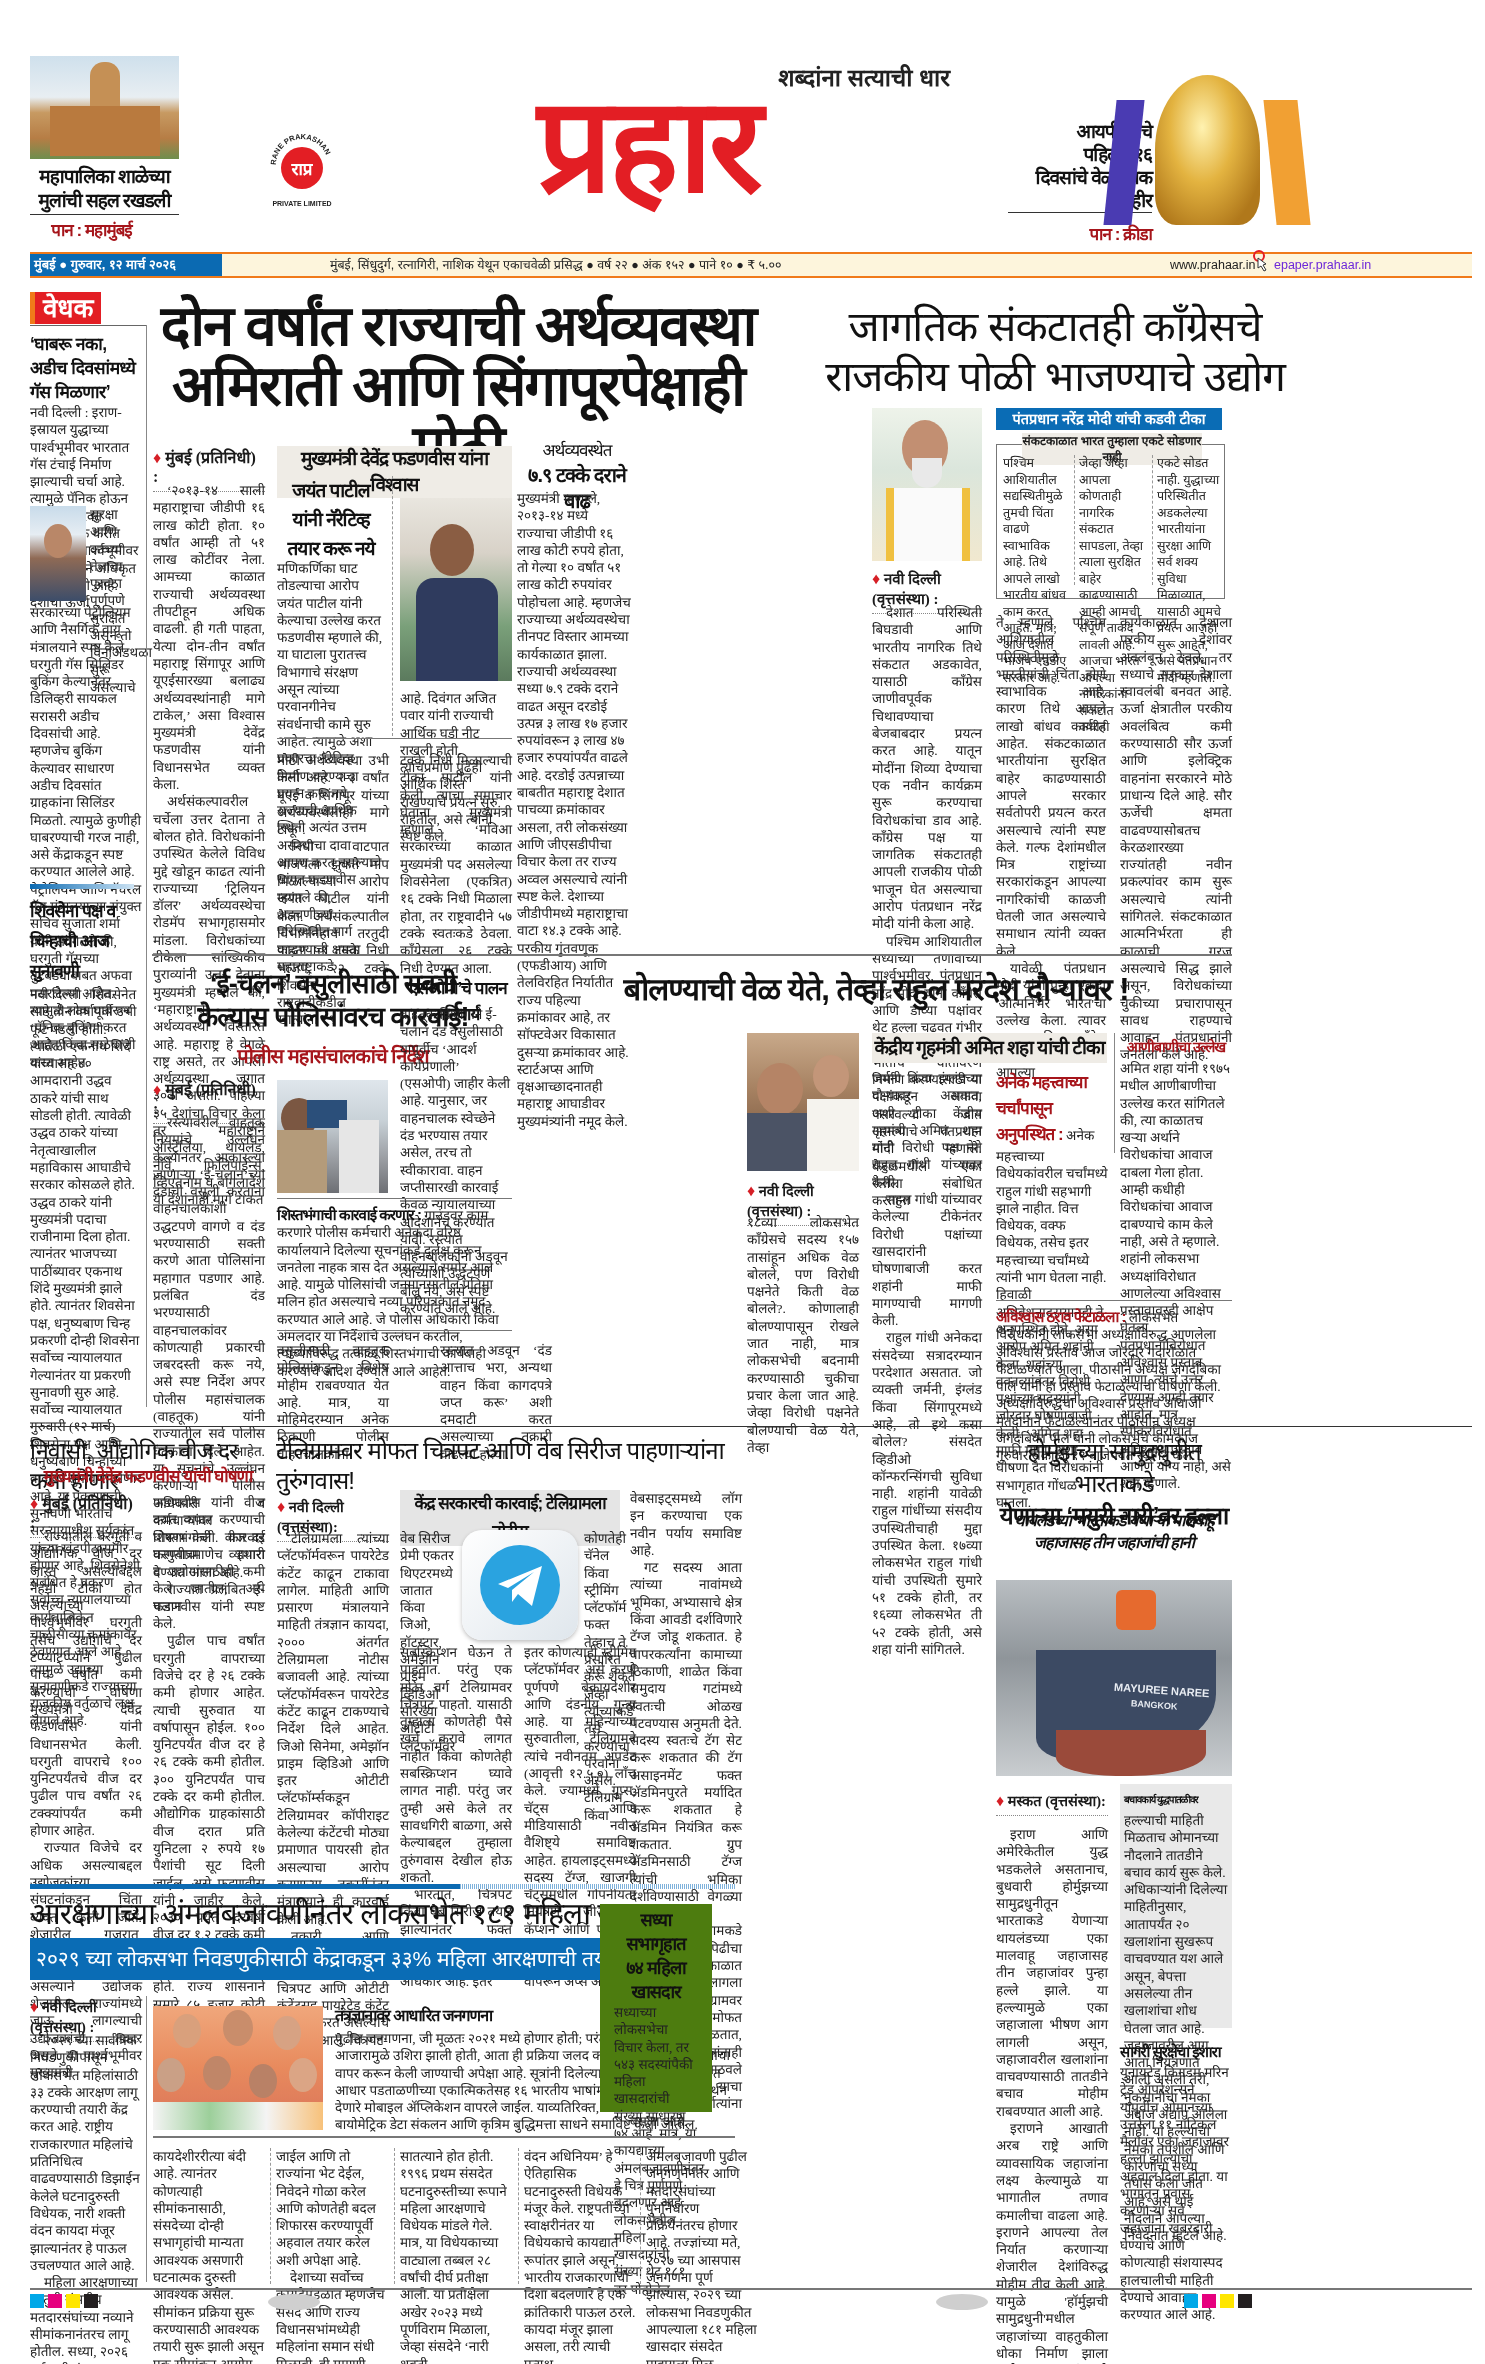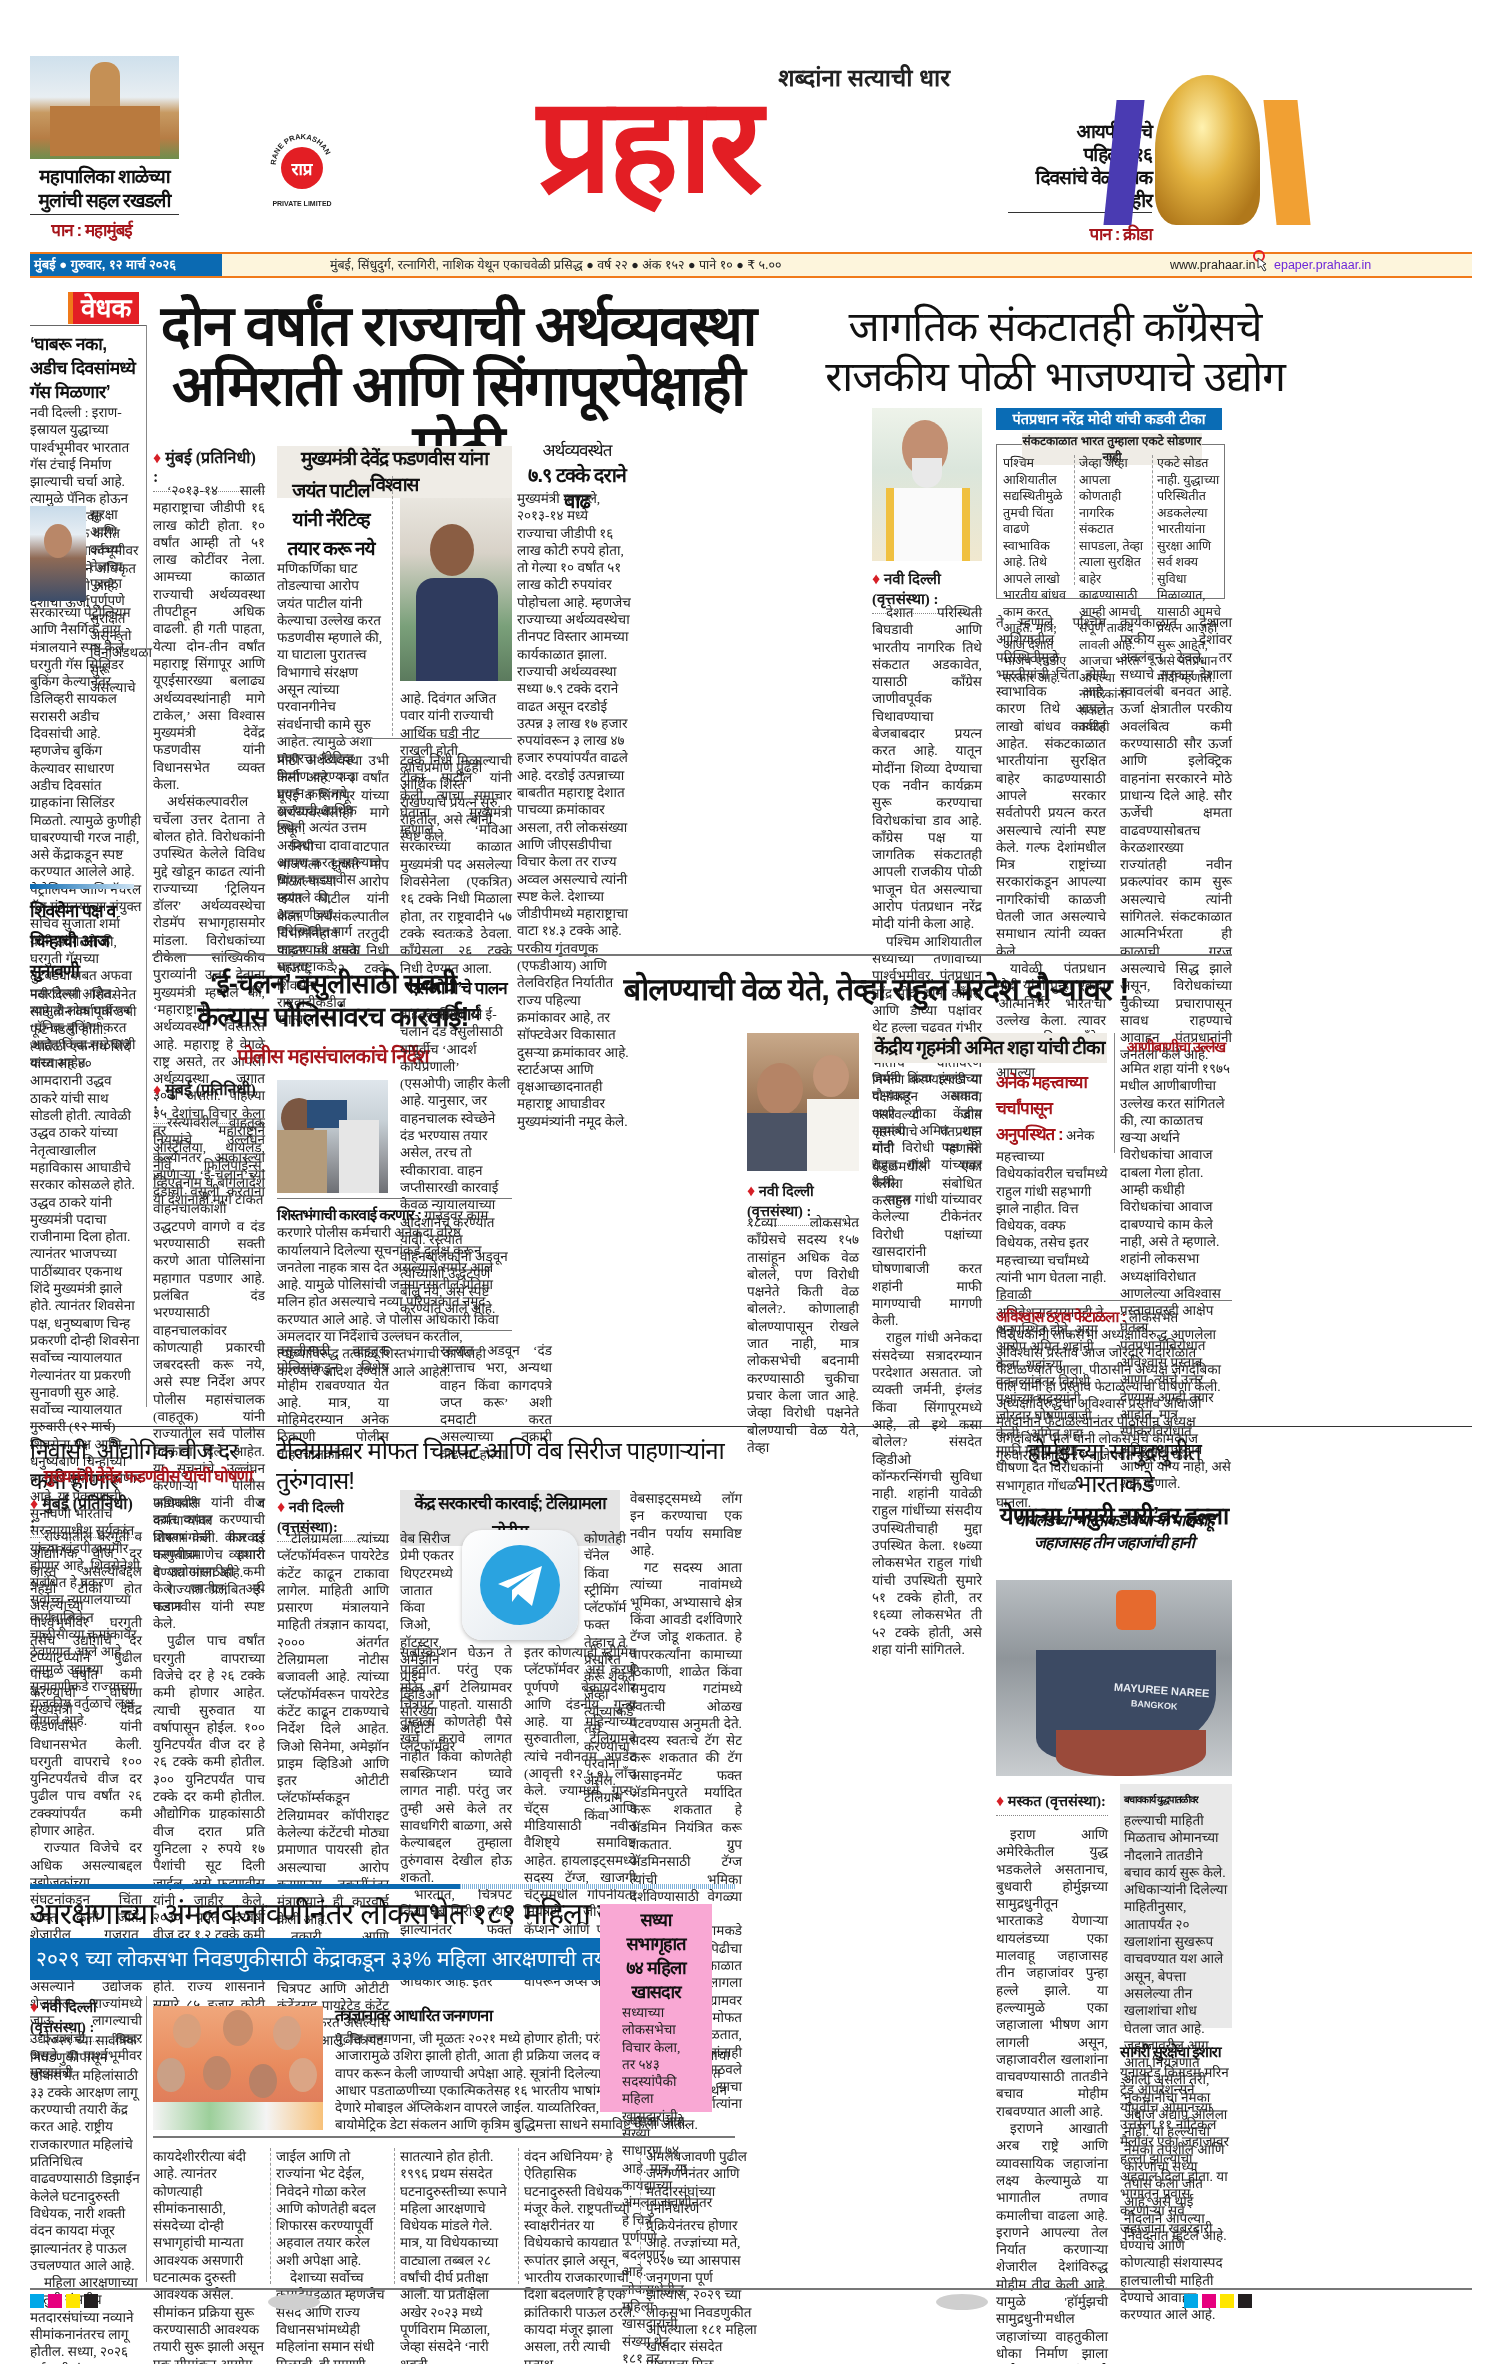--- a/index.html
+++ b/index.html
@@ -72,21 +72,21 @@
   <span class="abs" style="left:1222px;top:-4px;width:16px;height:24px;">
     <svg width="16" height="24" viewBox="0 0 16 24">
         <circle cx="7" cy="6" r="5" fill="none" stroke="#e31e24" stroke-width="2"></circle>
         <path d="M6,8 L6,18 L9,16 L12,21 L14,20 L11,15 L14,14 Z" fill="#fff" stroke="#333" stroke-width="1"></path>
       </svg>
   </span>
   <div class="abs" style="left:1244px;top:0;font-size:12.5px;line-height:22px;color:#6d28d9;">epaper.prahaar.in</div>
 </div>
 
 <div class="abs" style="left:30px;top:292px;width:112px;">
-  <div style="display:inline-block;border-left:5px solid #f07a1a;background:#e31e24;color:#fff;font-weight:700;font-size:26px;line-height:32px;padding:0 8px;margin-left:38px;">वेधक</div>
+  <div style="display:inline-block;border-left:5px solid #f07a1a;background:#e31e24;color:#fff;font-weight:700;font-size:26px;line-height:32px;padding:0 8px;">वेधक</div>
 </div>
 <div class="abs" style="left:30px;top:325px;width:116px;height:1px;background:#666;"></div>
 <div class="abs" style="left:30px;top:332px;width:112px;">
   <div class="hl" style="font-size:17.5px;line-height:24px;letter-spacing:-0.5px;">‘घाबरू नका, अडीच दिवसांमध्ये गॅस मिळणार’</div>
   <div class="body-text" style="text-align:left;">नवी दिल्ली : इराण-इस्रायल युद्धाच्या पार्श्वभूमीवर भारतात गॅस टंचाई निर्माण झाल्याची चर्चा आहे. त्यामुळे पॅनिक होऊन लोक अतिरिक्त सिलिंडर बुक करीत आहेत. या पार्श्वभूमीवर केंद्र सरकारने अधिकृत माहिती दिली आहे. देशाची ऊर्जा</div>
 </div>
 <div class="photo" style="left:30px;top:506px;width:56px;height:95px;background:linear-gradient(180deg,#c8dbea 0%,#e6edf3 30%,#8f6a55 55%,#3c4d6a 100%);">
   <div style="position:absolute;left:14px;top:18px;width:28px;height:34px;border-radius:50%;background:#b98768;"></div>
 </div>
 <div class="abs body-text" style="left:90px;top:506px;width:52px;text-align:left;">सुरक्षा आणि कच्च्या तेलाचा पुरवठा पूर्णपणे सुरक्षित असून तो विनाअडथळा सुरू असल्याचे</div>
@@ -310,21 +310,21 @@
   <div style="position:absolute;left:70px;top:4px;width:30px;height:36px;border-radius:50%;background:#c98d6b;"></div>
   <div style="position:absolute;left:120px;top:10px;width:28px;height:34px;border-radius:50%;background:#d7a283;"></div>
   <div style="position:absolute;left:4px;top:52px;width:28px;height:34px;border-radius:50%;background:#caa086;"></div>
   <div style="position:absolute;left:50px;top:50px;width:28px;height:34px;border-radius:50%;background:#c08668;"></div>
   <div style="position:absolute;left:96px;top:58px;width:28px;height:34px;border-radius:50%;background:#b98166;"></div>
   <div style="position:absolute;left:136px;top:52px;width:28px;height:34px;border-radius:50%;background:#dba585;"></div>
   <div style="position:absolute;left:0;top:96px;width:170px;height:28px;background:linear-gradient(90deg,#f4f4f4,#9ccf9a,#f4f4f4,#f7c17a);"></div>
 </div>
 <div class="abs hl" style="left:335px;top:2004px;width:260px;font-size:16px;line-height:24px;">तंत्रज्ञानावर आधारित जनगणना</div>
 <div class="abs body-text" style="left:335px;top:2030px;width:400px;text-align:left;">पुढील जनगणना, जी मूळतः २०२१ मध्ये होणार होती; परंतु कोविड-१९ साथीच्या आजारामुळे उशिरा झाली होती, आता ही प्रक्रिया जलद करण्यासाठी प्रगत तंत्रज्ञानाचा वापर करून केली जाण्याची अपेक्षा आहे. सूत्रांनी दिलेल्या माहितीनुसार, जनगणनेत आधार पडताळणीच्या एकात्मिकतेसह १६ भारतीय भाषांमध्ये डेटा संकलनास समर्थन देणारे मोबाइल ॲप्लिकेशन वापरले जाईल. याव्यतिरिक्त, जनगणना प्रक्रियेत बायोमेट्रिक डेटा संकलन आणि कृत्रिम बुद्धिमत्ता साधने समाविष्ट केली जातील.</div>
-<div class="abs" style="left:600px;top:1904px;width:112px;height:208px;background:#f9a8d4;padding:4px 22px;">
+<div class="abs" style="left:600px;top:1904px;width:112px;height:208px;background:#4d7c0f;padding:4px 14px;">
   <div class="hl" style="text-align:center;font-size:18px;line-height:24px;">
     <div>सध्या सभागृहात</div>
     <div>७४ महिला खासदार</div>
   </div>
   <div class="body-text" style="text-align:left;">सध्याच्या लोकसभेचा विचार केला, तर ५४३ सदस्यांपैकी महिला खासदारांची संख्या साधारण ७४ आहे. मात्र, या कायद्याच्या अंमलबजावणीनंतर हे चित्र पूर्णपणे बदलणार आहे. लोकसभेतील महिला खासदारांची संख्या थेट १८१ वर पोहोचेल.</div>
 </div>
 <div class="hrule" style="left:153px;top:2136px;width:582px;height:2px;"></div>
 <div class="abs body-text" style="left:153px;top:2148px;width:112px;text-align:left;">कायदेशीररीत्या बंदी आहे. त्यानंतर कोणत्याही सीमांकनासाठी, संसदेच्या दोन्ही सभागृहांची मान्यता आवश्यक असणारी घटनात्मक दुरुस्ती आवश्यक असेल. सीमांकन प्रक्रिया सुरू करण्यासाठी आवश्यक तयारी सुरू झाली असून एक सीमांकन आयोग स्थापन केला</div>
 <div class="dashed-v" style="left:270px;top:2148px;height:136px;"></div>
 <div class="abs body-text" style="left:276px;top:2148px;width:112px;text-align:left;">

